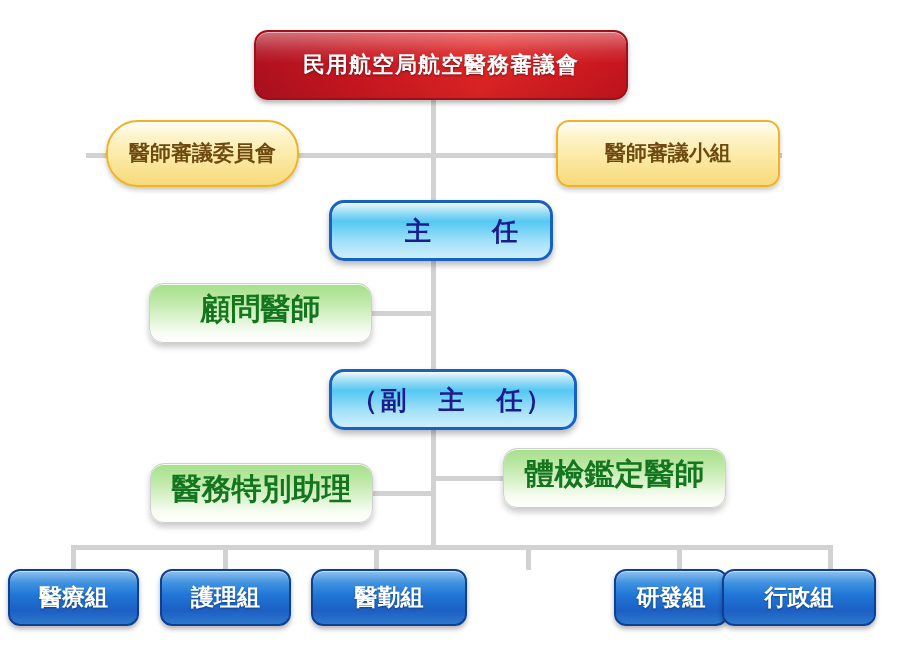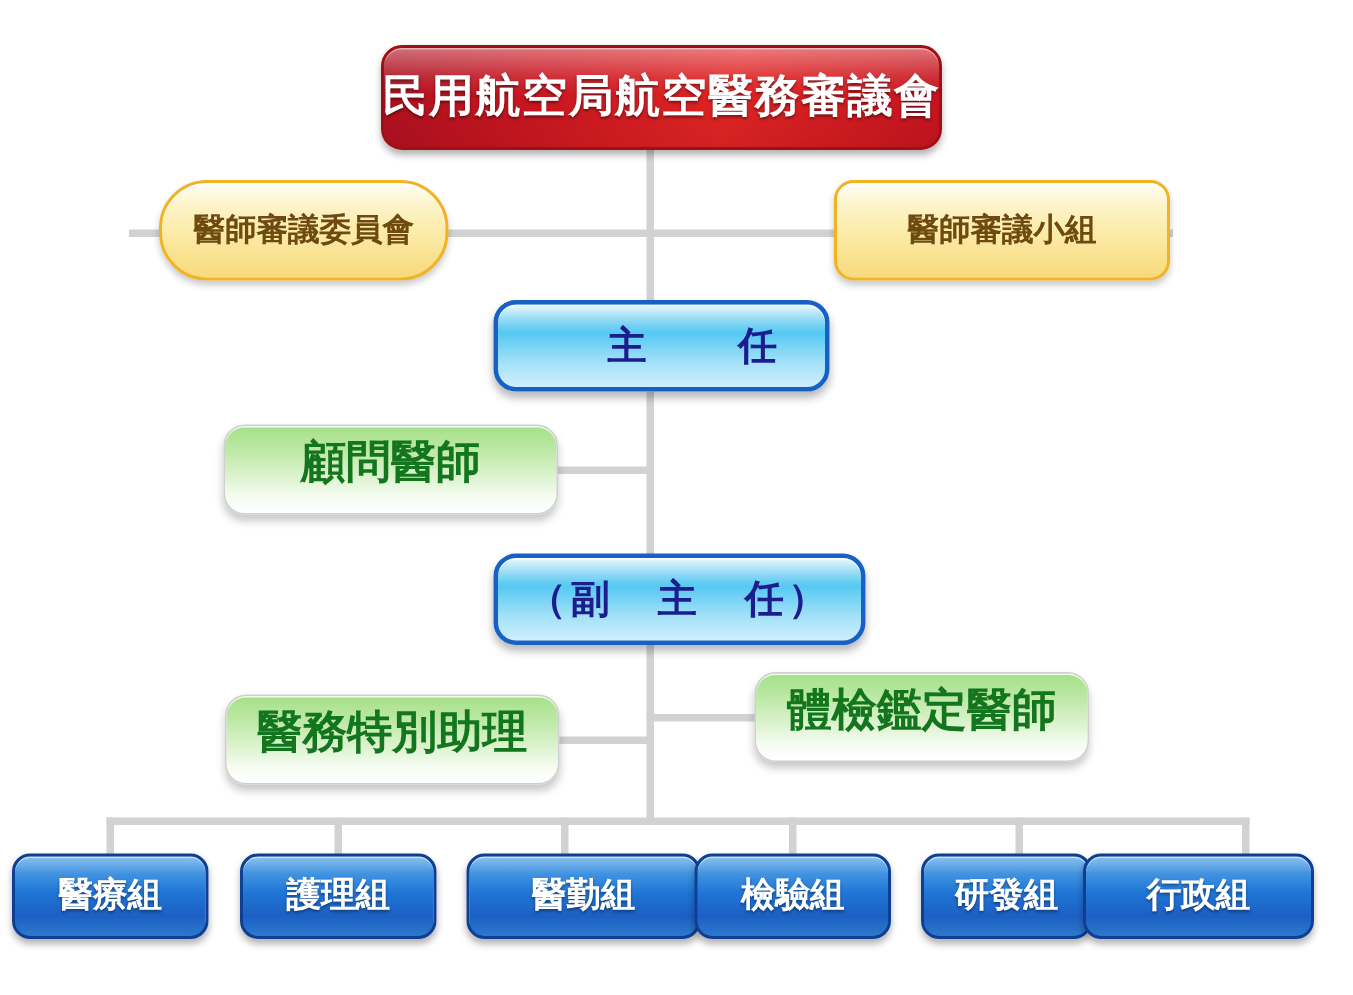--- a/index.html
+++ b/index.html
@@ -54,21 +54,21 @@
       linear-gradient(180deg,
         rgba(255,255,255,0.40) 0%,
         rgba(255,255,255,0.10) 30%,
         rgba(255,255,255,0.00) 48%,
         rgba(0,0,0,0.06) 100%),
       linear-gradient(105deg, #ad101f 0%, #c91620 28%, #e02424 62%, #c5141e 100%);
     box-shadow: 0 3px 5px rgba(0,0,0,0.30), inset 0 1px 0 rgba(255,255,255,0.45);
   }
   .node.red .label {
     color: #ffffff;
-    font-size: 30px;
+    font-size: 22px;
     font-weight: bold;
     letter-spacing: 1px;
     text-shadow: 0 1px 2px rgba(0,0,0,0.45);
   }
 
   
   .node.yellow {
     border-radius: 13px;
     border-width: 2px;
     border-color: #f0b323;
@@ -211,23 +211,20 @@
   </div>
 
   <div class="node blue" style="left:160px; top:569px; width:131px; height:57px;">
     <span class="label">護理組</span>
   </div>
 
   <div class="node blue" style="left:311px; top:569px; width:156px; height:57px;">
     <span class="label">醫勤組</span>
   </div>
 
-  <div class="node blue" style="left:463px; top:569px; width:131px; height:57px;">
-    <span class="label">檢驗組</span>
-  </div>
 
   <div class="node blue" style="left:614px; top:569px; width:114px; height:57px;">
     <span class="label">研發組</span>
   </div>
 
   <div class="node blue" style="left:722px; top:569px; width:154px; height:57px;">
     <span class="label">行政組</span>
   </div>
 
 </div>

